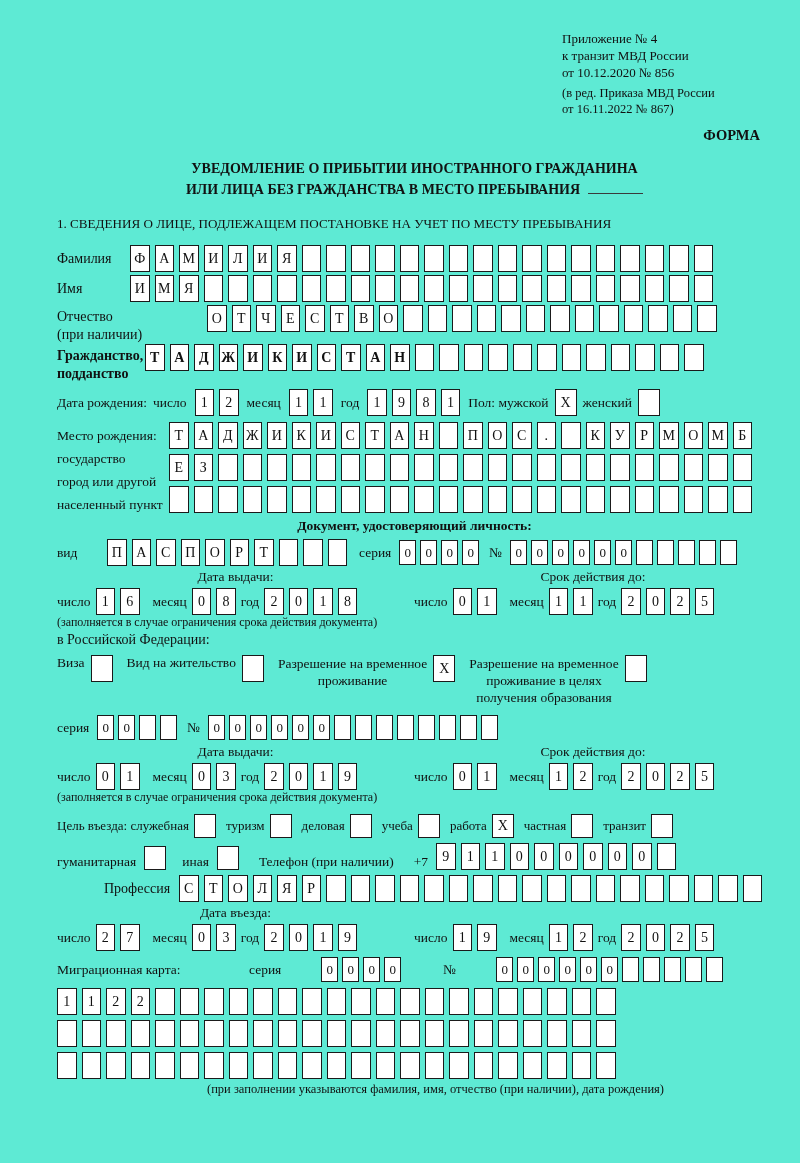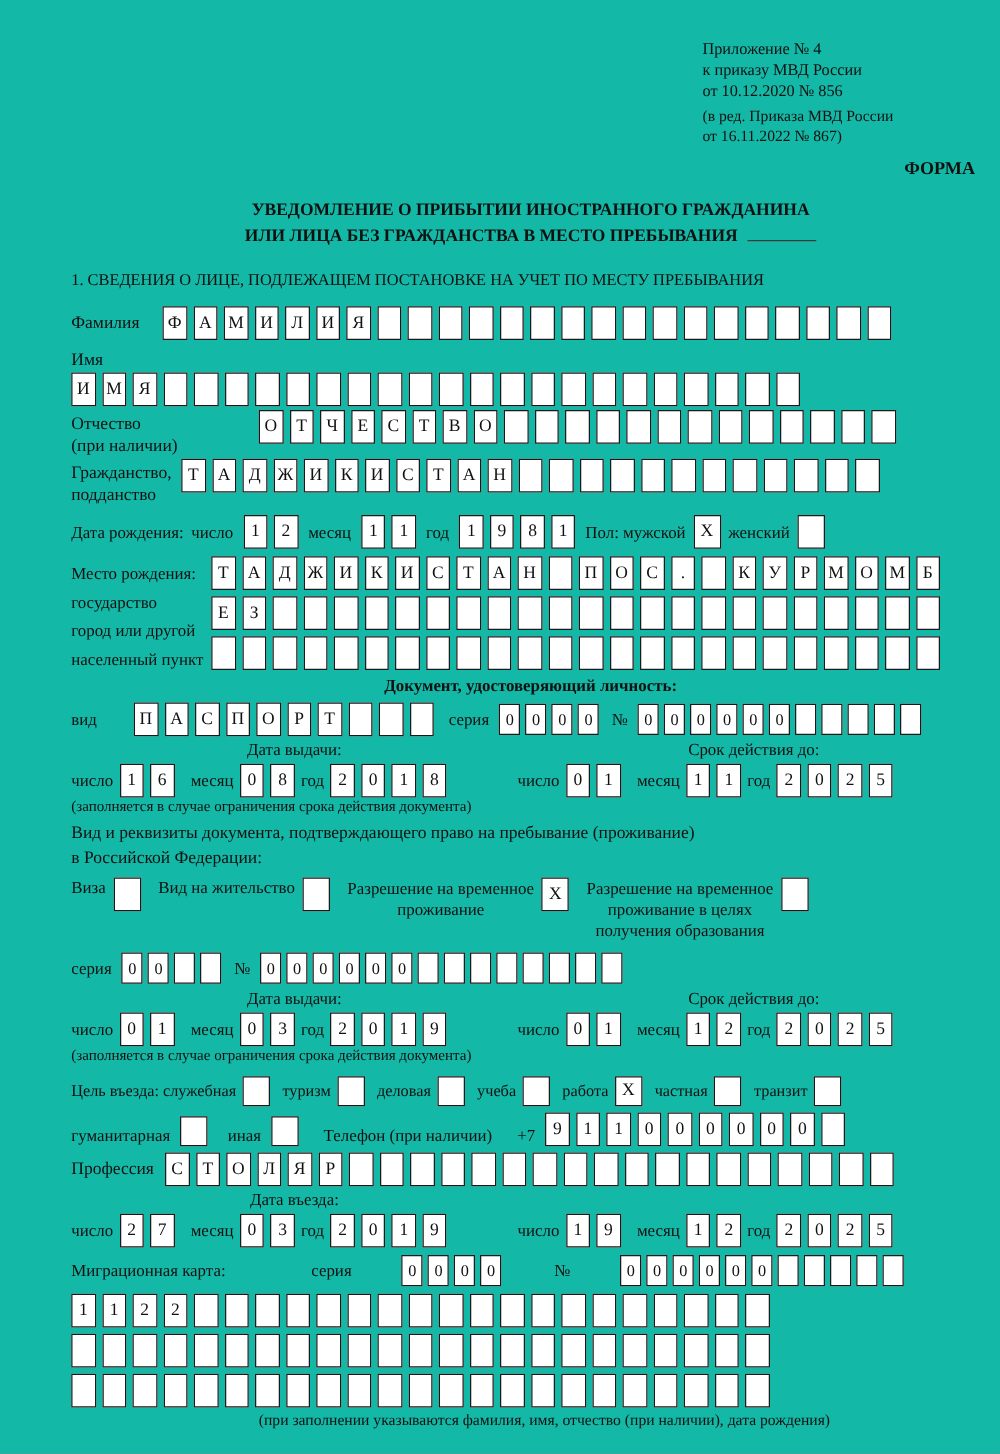--- a/index.html
+++ b/index.html
@@ -1,46 +1,46 @@
 <!DOCTYPE html>
 <html lang="ru"><head>
 <meta charset="utf-8">
 <style>
   html,body{margin:0;padding:0;background:#888;}
   .page{
     width:800px;height:1163px;box-sizing:border-box;
-    margin:0 auto;background:#14b8a6;color:#111;
-    padding:30px 8px 0 57px;overflow:hidden;
+    margin:0 auto;background:#5eead4;color:#111;
+    padding:30px 28px 0 57px;overflow:hidden;
     font-family:"Liberation Serif","DejaVu Serif",serif;
   }
   
   .apx{margin-left:505px;font-size:13px;line-height:17px;}
   .apx .rev{margin-top:4px;font-size:12.5px;line-height:16px;}
   .apx .rev2{font-size:12.5px;line-height:16px;}
   .forma{margin-top:10px;text-align:right;padding-right:12px;font-weight:bold;font-size:14.5px;height:19px;}
   
   .title{margin-top:12px;text-align:center;font-weight:bold;font-size:14px;line-height:21px;}
   .blank-underline{display:inline-block;width:55px;border-bottom:1.8px solid #3a3a3a;margin-left:8px;height:12px;}
   .sec{margin-top:16px;font-weight:normal;font-size:13.1px;height:17px;}
   
   .row{display:flex;align-items:flex-start;}
   .lbl{font-size:14px;line-height:19px;padding-top:4px;flex:none;}
   .lbl2{font-size:14px;line-height:18px;padding-top:3px;flex:none;}
-  .w73{width:73px;} .w150{width:150px;} .w88{width:88px;} .w50{width:50px;} .w75{width:75px;}
+  .w73{width:73px;} .w150{width:150px;} .w88{width:88px;} .w50{width:50px;} .w75{width:75px;margin-left:47px;}
   .cells{display:flex;gap:5px;flex:none;}
   .cell{width:17.5px;height:25px;border:1.5px solid #1a1a1a;display:flex;align-items:center;justify-content:center;
         font-size:14px;flex:none;background:#fff;}
   .cells.sm{gap:4px;}
   .cells.sm .cell{width:15px;height:23px;font-size:13px;}
   .cb{width:20px;height:25px;border:1.5px solid #1a1a1a;display:inline-flex;align-items:center;justify-content:center;
       font-size:14px;flex:none;background:#fff;}
   .cb.sq{height:22px;margin-top:1px;}
   .dlbl{font-size:13.5px;line-height:27px;flex:none;}
   
-  .r-surname{margin-top:12px;} .r-name{margin-top:3px;flex-direction:column;} .r-patr{margin-top:3px;} .r-cit{margin-top:0;}
+  .r-surname{margin-top:12px;} .r-name{margin-top:3px;} .r-patr{margin-top:3px;} .r-cit{margin-top:0;font-weight:bold;}
   .r-birth{margin-top:6px;display:flex;align-items:center;gap:6px;font-size:13.5px;}
   .r-birth .cells{margin:0 2px;}
   .bp{margin-top:6px;}
   .bp-labels{width:112px;flex:none;font-size:13.5px;line-height:23px;padding-top:2px;}
   .bp-rows{display:flex;flex-direction:column;gap:5px;}
   .doc-head{margin-top:2px;text-align:center;font-weight:bold;font-size:13.5px;height:18px;}
   .r-vid{margin-top:3px;align-items:center;}
   .ml12{margin-left:12px;} .ml10{margin-left:10px;} .ml8{margin-left:8px;} .mr8{margin-right:8px;}
   .hdr-split{display:flex;margin-top:3px;font-size:13.5px;height:17px;}
   .hl{width:357px;text-align:center;flex:none;} .hr{flex:1;text-align:center;}
@@ -65,21 +65,21 @@
   .reps-rows{display:flex;flex-direction:column;gap:5px;}
   .bottom-note{margin-top:3px;margin-left:150px;font-size:12.5px;height:16px;}
 </style>
 </head>
 <body>
 
 <div class="page">
 
   <div class="apx">
     <div>Приложение № 4</div>
-    <div>к приказу МВД России</div>
+    <div>к транзит МВД России</div>
     <div>от 10.12.2020 № 856</div>
     <div class="rev">(в ред. Приказа МВД России</div>
     <div class="rev2">от 16.11.2022 № 867)</div>
   </div>
   <div class="forma">ФОРМА</div>
 
   <div class="title">
     <div>УВЕДОМЛЕНИЕ О ПРИБЫТИИ ИНОСТРАННОГО ГРАЖДАНИНА</div>
     <div>
       <span>ИЛИ ЛИЦА БЕЗ ГРАЖДАНСТВА В МЕСТО ПРЕБЫВАНИЯ</span><span class="blank-underline"></span>
@@ -402,21 +402,20 @@
       <span class="cells">
           <span class="cell">2</span>
           <span class="cell">0</span>
           <span class="cell">2</span>
           <span class="cell">5</span>
         </span>
     </div>
   </div>
   <div class="fnote">(заполняется в случае ограничения срока действия документа)</div>
 
-  <div class="para">Вид и реквизиты документа, подтверждающего право на пребывание (проживание)</div>
   <div class="para2">в Российской Федерации:</div>
 
   <div class="row r-permit">
     <div class="pgroup">
       <span>Виза</span>
       <span class="cb"></span>
     </div>
     <div class="pgroup">
       <span>Вид на жительство</span>
       <span class="cb"></span>

